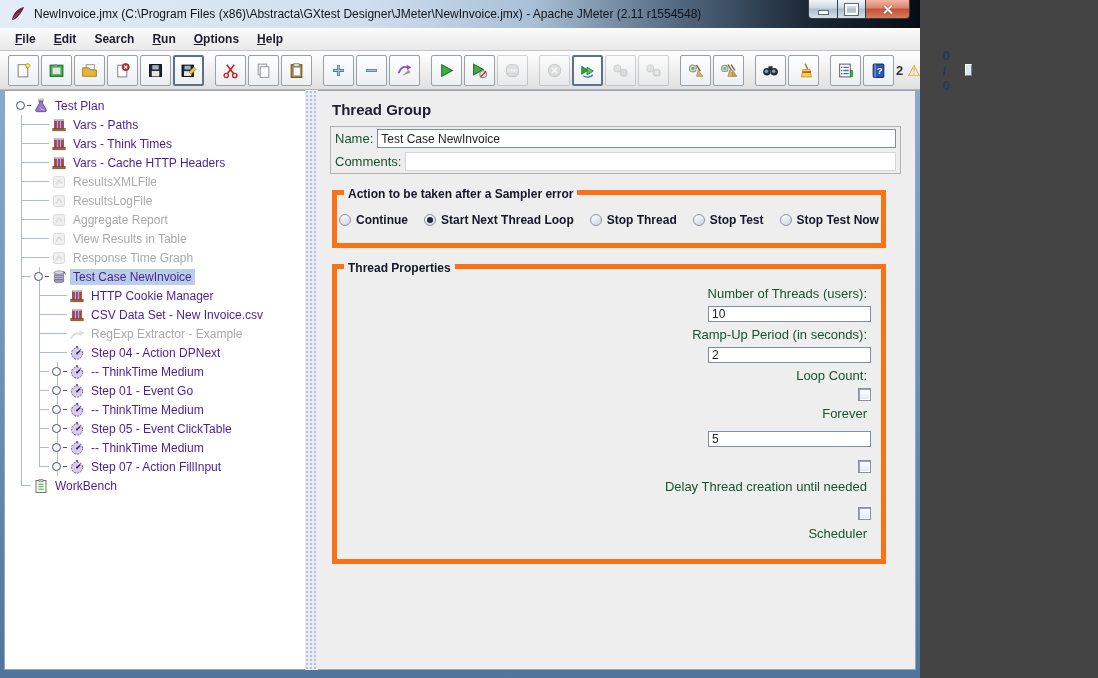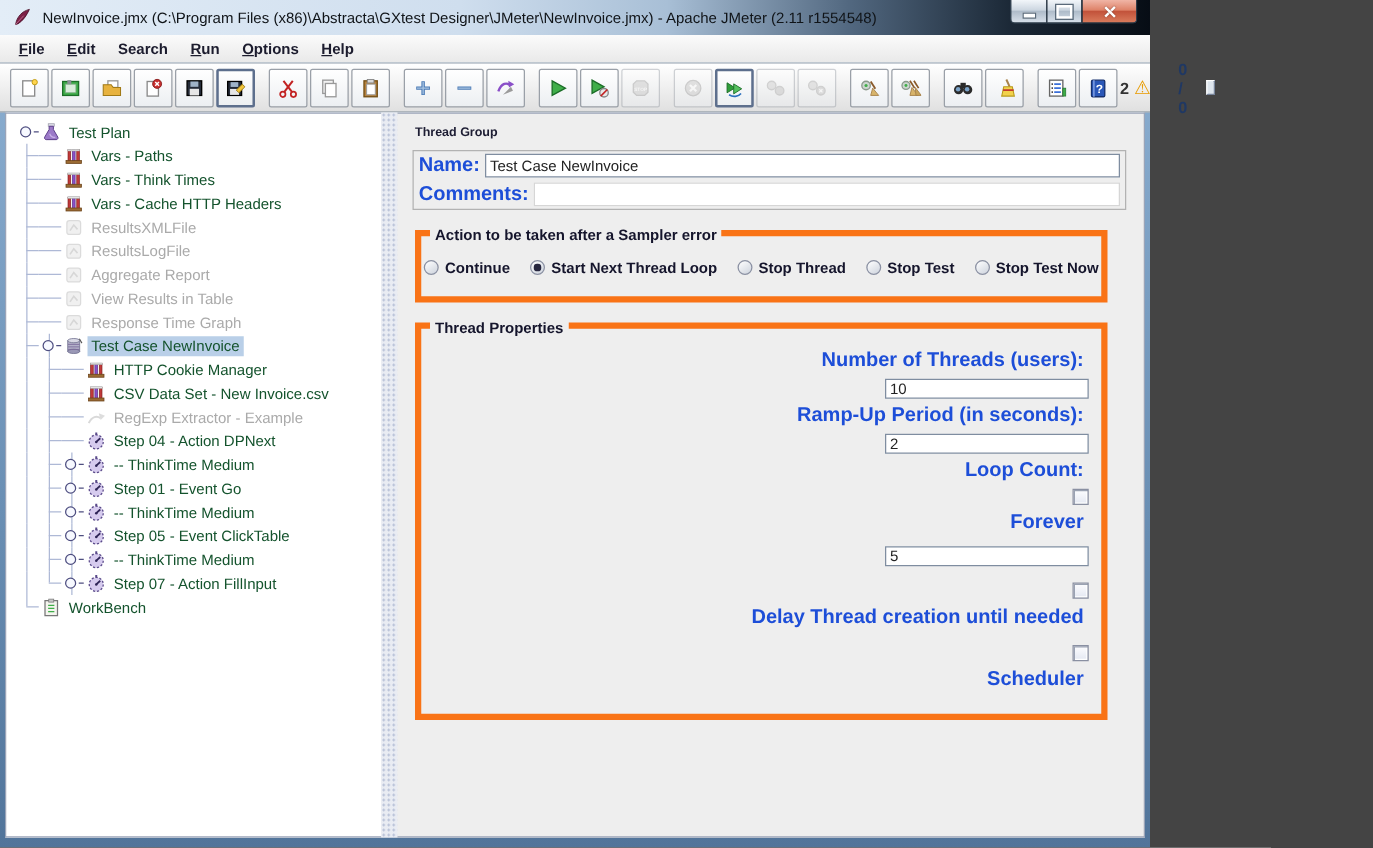--- a/index.html
+++ b/index.html
@@ -49,29 +49,29 @@
   .g.branch::after,.g.branchend::after{content:'';position:absolute;left:8px;top:9px;right:0;height:1px;background:#aeb9d6;}
   .g.branchend{background:linear-gradient(#aeb9d6,#aeb9d6) no-repeat 8px 0/1px 9px;}
   .c-toggle{background:linear-gradient(#aeb9d6,#aeb9d6) no-repeat 8px 0/1px 100%;}
   .c-toggle.cfirst{background:none;}
   .c-toggle::before{content:'';position:absolute;left:3px;top:4.5px;width:7px;height:7px;border:1.6px solid #4e4e80;border-radius:50%;background:#f7f9ff;}
   .c-toggle::after{content:'';position:absolute;left:13.5px;top:9px;width:4.5px;height:1.4px;background:#4e4e80;}
   .c-dash{background:linear-gradient(#aeb9d6,#aeb9d6) no-repeat 0 9px/100% 1px;}
   .c-ell::before{content:'';position:absolute;left:8px;top:0;width:1px;height:9px;background:#aeb9d6;}
   .c-ell::after{content:'';position:absolute;left:8px;top:9px;width:10px;height:1px;background:#aeb9d6;}
   .nicon{width:17px;height:17px;flex:none;display:flex;align-items:center;justify-content:center;margin:0 3px 0 1px;}
-  .nlabel{font-size:12px;color:#14532d;padding:1px 3px;}
+  .nlabel{font-size:12px;color:#4c1d95;padding:1px 3px;}
   .nlabel.sel{background:#b9cfe8;}
   .nlabel.dis{color:#aaa;}
   .trow.disrow .nicon{opacity:.5;filter:grayscale(1);}
   
-  .panel-title{font-size:10px;font-weight:bold;color:#1d1d33;margin:2px 0 8px 2px;}
+  .panel-title{font-size:15px;font-weight:bold;color:#1d1d33;margin:2px 0 8px 2px;}
   .name-box{border:1px solid #b2b2b2;background:#eee;}
   .frow{display:flex;align-items:center;padding:2px 4px;}
-  .lbl{font-size:16px;font-weight:bold;color:#1d4ed8;white-space:nowrap;margin-right:4px;}
+  .lbl{font-size:13px;font-weight:normal;color:#14532d;white-space:nowrap;margin-right:4px;}
   .tf{flex:1;height:17px;border:1px solid #7f8da0;background:#fff;font-family:"Liberation Sans",sans-serif;font-size:12px;color:#222;padding:0 3px;}
   .tf.comments{border:1px solid #d6d6d6;}
   .group-box{position:relative;border:5px solid #f97316;margin:16px 15px 0 2px;padding:12px 8px 8px 8px;}
   .gb-title{position:absolute;top:-8px;left:7px;background:#eeeeee;padding:0 4px;font-size:12px;font-weight:bold;color:#15152c;}
   .radio-row{display:flex;justify-content:center;align-items:center;gap:16px;padding:6px 0 8px 0;}
   .radio-opt{display:flex;align-items:center;gap:5px;}
   .radio{width:12px;height:12px;border-radius:50%;background:linear-gradient(145deg,#ffffff,#cdd3dd);border:1px solid #8a90a2;box-sizing:border-box;position:relative;flex:none;}
   .radio.sel::after{content:'';position:absolute;left:2.4px;top:2.4px;width:5.4px;height:5.4px;border-radius:50%;background:#26263e;}
   .rlabel{font-size:12px;font-weight:bold;color:#15152c;white-space:nowrap;}
   .frow2{display:flex;align-items:flex-end;margin:5px 2px;gap:5px;flex-direction:column;}

